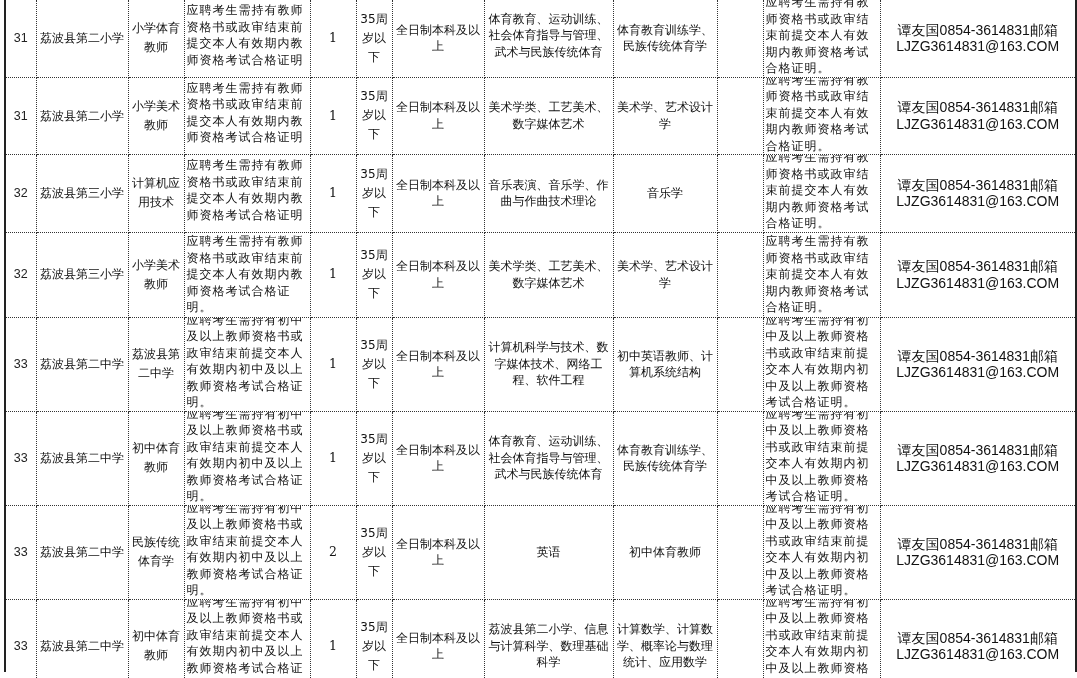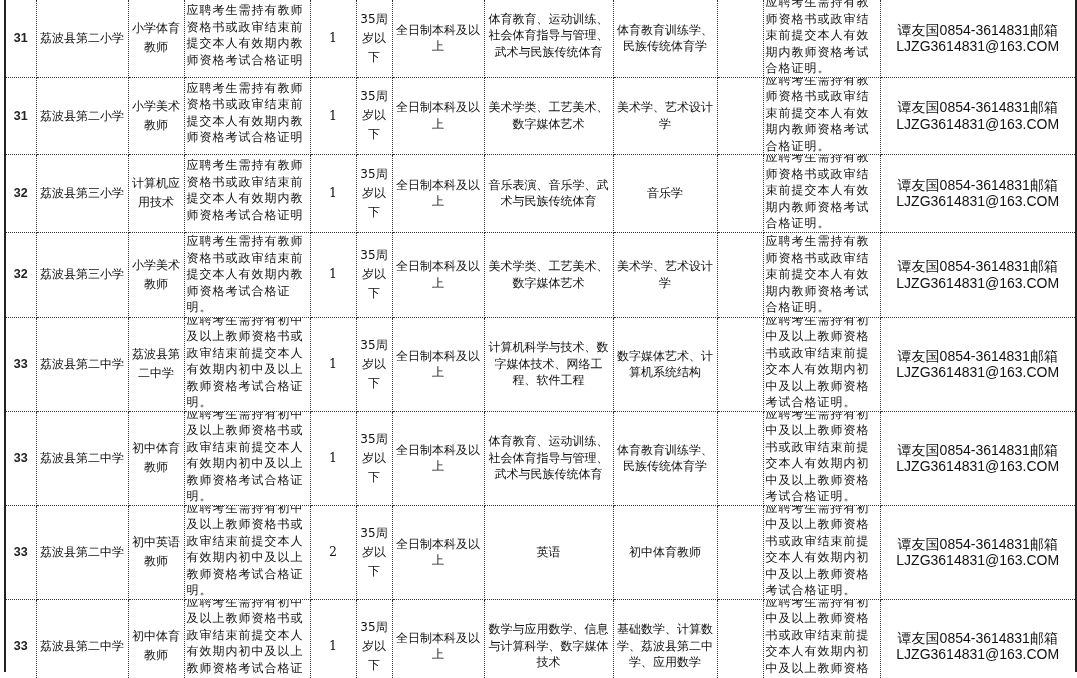--- a/index.html
+++ b/index.html
@@ -11,21 +11,21 @@
   table { position:absolute; left:6px; top:0; border-collapse:collapse; table-layout:fixed; width:1069px; }
   td { border-right:1px dotted #333; border-bottom:1px dotted #333; padding:0; overflow:hidden;
        text-align:center; vertical-align:middle; font-size:12px; line-height:16.5px; }
   td:last-child { border-right:none; }
   tr.r-short td { height:56px; }
   tr.r-tall td { height:82px;margin-top:29px; }
   tr.r-mid td { height:82px; }
   .req { text-align:left; padding:0 2px; letter-spacing:1px; }
   .narrow { letter-spacing:0; line-height:19px; }
   .num { font-family:"DejaVu Serif","Liberation Serif",serif; font-size:12.5px; }
-  .seq { color:#222; font-size:12.5px; font-family:"Liberation Sans",sans-serif;font-weight:bold; }
+  .seq { color:#222; font-size:12.5px; font-family:"Liberation Sans",sans-serif; }
   .contact { font-family:Liberation Sans, sans-serif; font-size:14px; line-height:16.5px; letter-spacing:0; }
   .cell-inner { width:100%; }
   .overflow-top { margin-top:-6px; }
 </style>
 </head>
 <body>
 
 <div class="sheet">
   <div class="left-border"></div>
   <div class="right-border"></div>
@@ -128,21 +128,21 @@
             <div class="cell-inner req overflow-top">应聘考生需持有教师资格书或政审结束前提交本人有效期内教师资格考试合格证明</div>
           </td>
         <td><span class="num">1</span></td>
         <td>
             <div class="cell-inner narrow">35周岁以下</div>
           </td>
         <td>
             <div class="cell-inner">全日制本科及以上</div>
           </td>
         <td>
-            <div class="cell-inner">音乐表演、音乐学、武术与民族传统体育</div>
+            <div class="cell-inner">音乐表演、音乐学、作曲与作曲技术理论</div>
           </td>
         <td>
             <div class="cell-inner">音乐学</div>
           </td>
         <td><span></span></td>
         <td>
             <div class="cell-inner req overflow-top">应聘考生需持有教师资格书或政审结束前提交本人有效期内教师资格考试合格证明。</div>
           </td>
         <td><span></span></td>
         <td>
@@ -199,21 +199,21 @@
         <td>
             <div class="cell-inner narrow">35周岁以下</div>
           </td>
         <td>
             <div class="cell-inner">全日制本科及以上</div>
           </td>
         <td>
             <div class="cell-inner">计算机科学与技术、数字媒体技术、网络工程、软件工程</div>
           </td>
         <td>
-            <div class="cell-inner">数字媒体艺术、计算机系统结构</div>
+            <div class="cell-inner">初中英语教师、计算机系统结构</div>
           </td>
         <td><span></span></td>
         <td>
             <div class="cell-inner req overflow-top">应聘考生需持有初中及以上教师资格书或政审结束前提交本人有效期内初中及以上教师资格考试合格证明。</div>
           </td>
         <td><span></span></td>
         <td>
             <div class="cell-inner contact">谭友国0854-3614831邮箱LJZG3614831@163.COM</div>
           </td>
       </tr>
@@ -251,21 +251,21 @@
             <div class="cell-inner contact">谭友国0854-3614831邮箱LJZG3614831@163.COM</div>
           </td>
       </tr>
 
       <tr class="r-tall" style="height:83px">
         <td><span class="seq">33</span></td>
         <td>
             <div class="cell-inner">荔波县第二中学</div>
           </td>
         <td>
-            <div class="cell-inner narrow">初中英语教师</div>
+            <div class="cell-inner narrow">民族传统体育学</div>
           </td>
         <td>
             <div class="cell-inner req overflow-top">应聘考生需持有初中及以上教师资格书或政审结束前提交本人有效期内初中及以上教师资格考试合格证明。</div>
           </td>
         <td><span class="num">2</span></td>
         <td>
             <div class="cell-inner narrow">35周岁以下</div>
           </td>
         <td>
             <div class="cell-inner">全日制本科及以上</div>
@@ -298,24 +298,24 @@
             <div class="cell-inner req overflow-top">应聘考生需持有初中及以上教师资格书或政审结束前提交本人有效期内初中及以上教师资格考试合格证明。</div>
           </td>
         <td><span class="num">1</span></td>
         <td>
             <div class="cell-inner narrow">35周岁以下</div>
           </td>
         <td>
             <div class="cell-inner">全日制本科及以上</div>
           </td>
         <td>
-            <div class="cell-inner">数学与应用数学、信息与计算科学、数字媒体技术</div>
-          </td>
-        <td>
-            <div class="cell-inner">基础数学、计算数学、荔波县第二中学、应用数学</div>
+            <div class="cell-inner">荔波县第二小学、信息与计算科学、数理基础科学</div>
+          </td>
+        <td>
+            <div class="cell-inner">计算数学、计算数学、概率论与数理统计、应用数学</div>
           </td>
         <td><span></span></td>
         <td>
             <div class="cell-inner req overflow-top">应聘考生需持有初中及以上教师资格书或政审结束前提交本人有效期内初中及以上教师资格考试合格证明。</div>
           </td>
         <td><span></span></td>
         <td>
             <div class="cell-inner contact">谭友国0854-3614831邮箱LJZG3614831@163.COM</div>
           </td>
       </tr>

